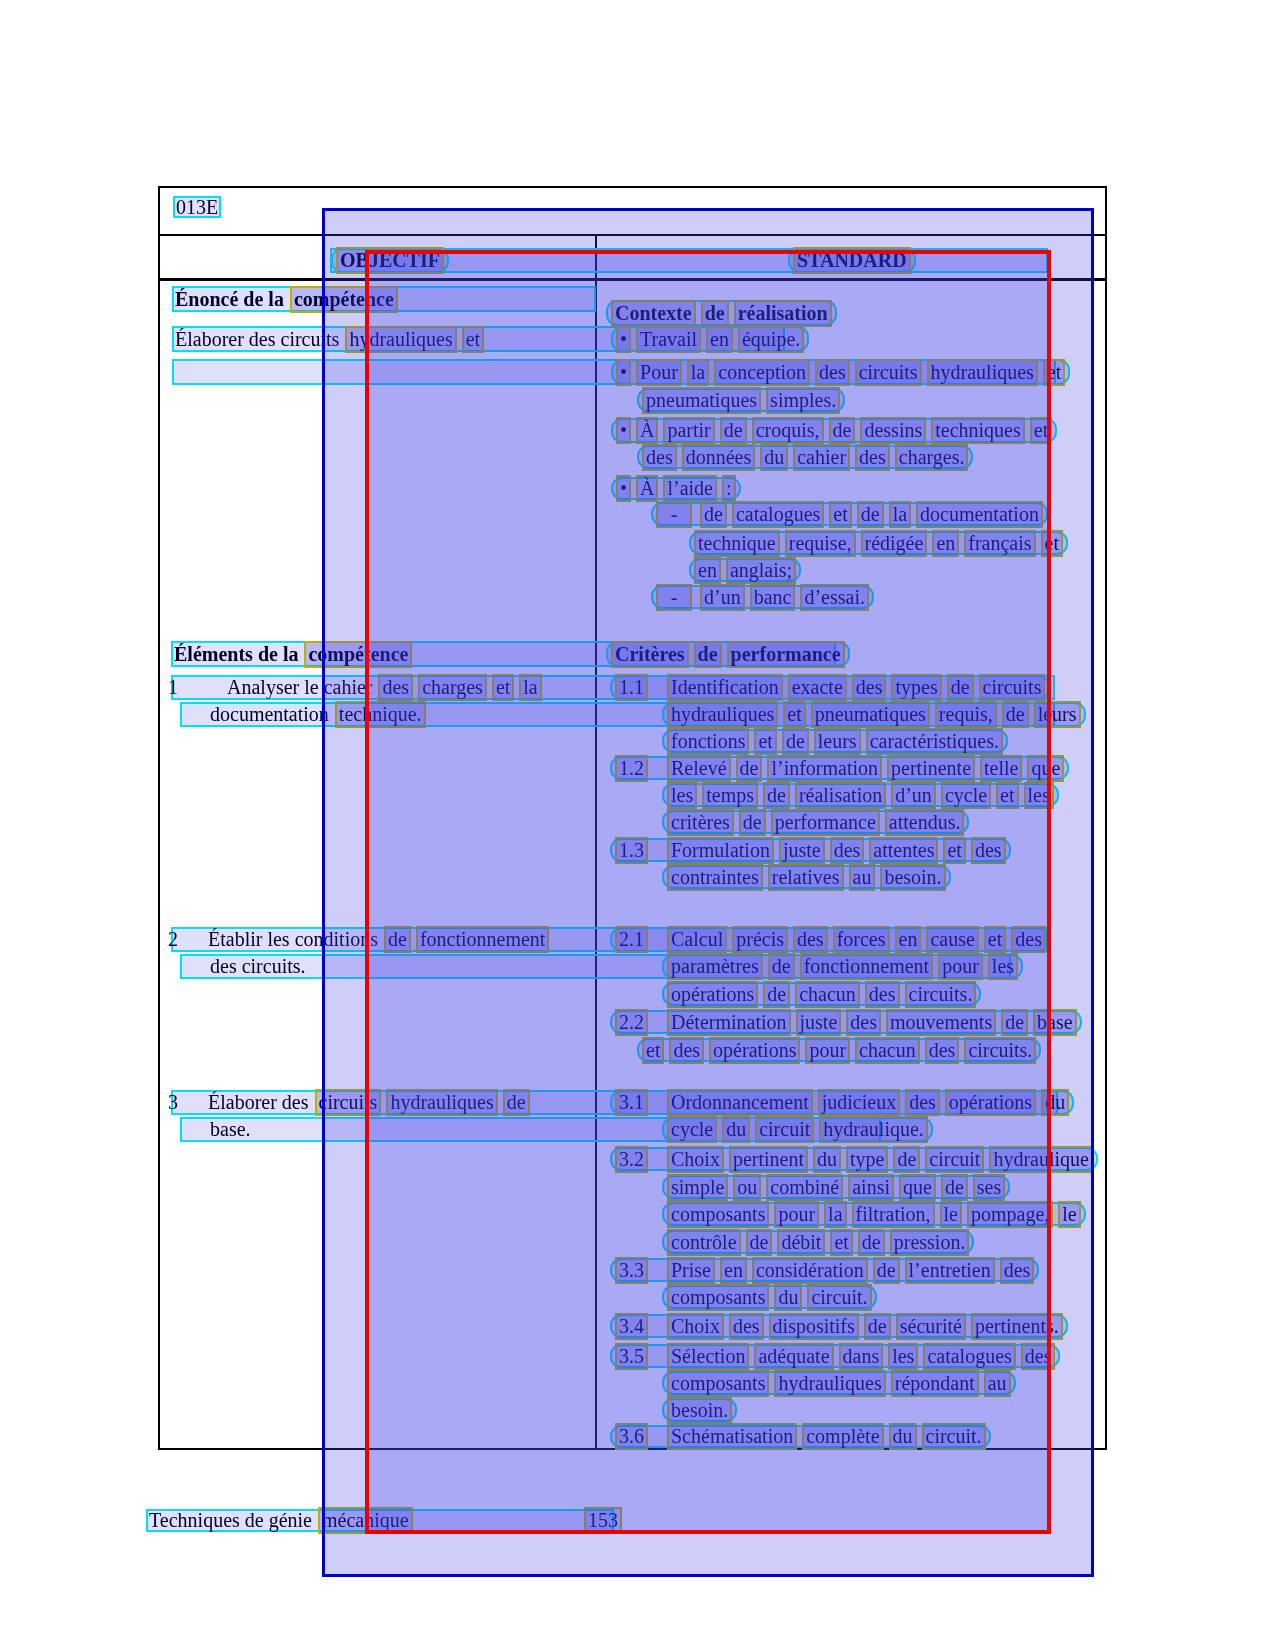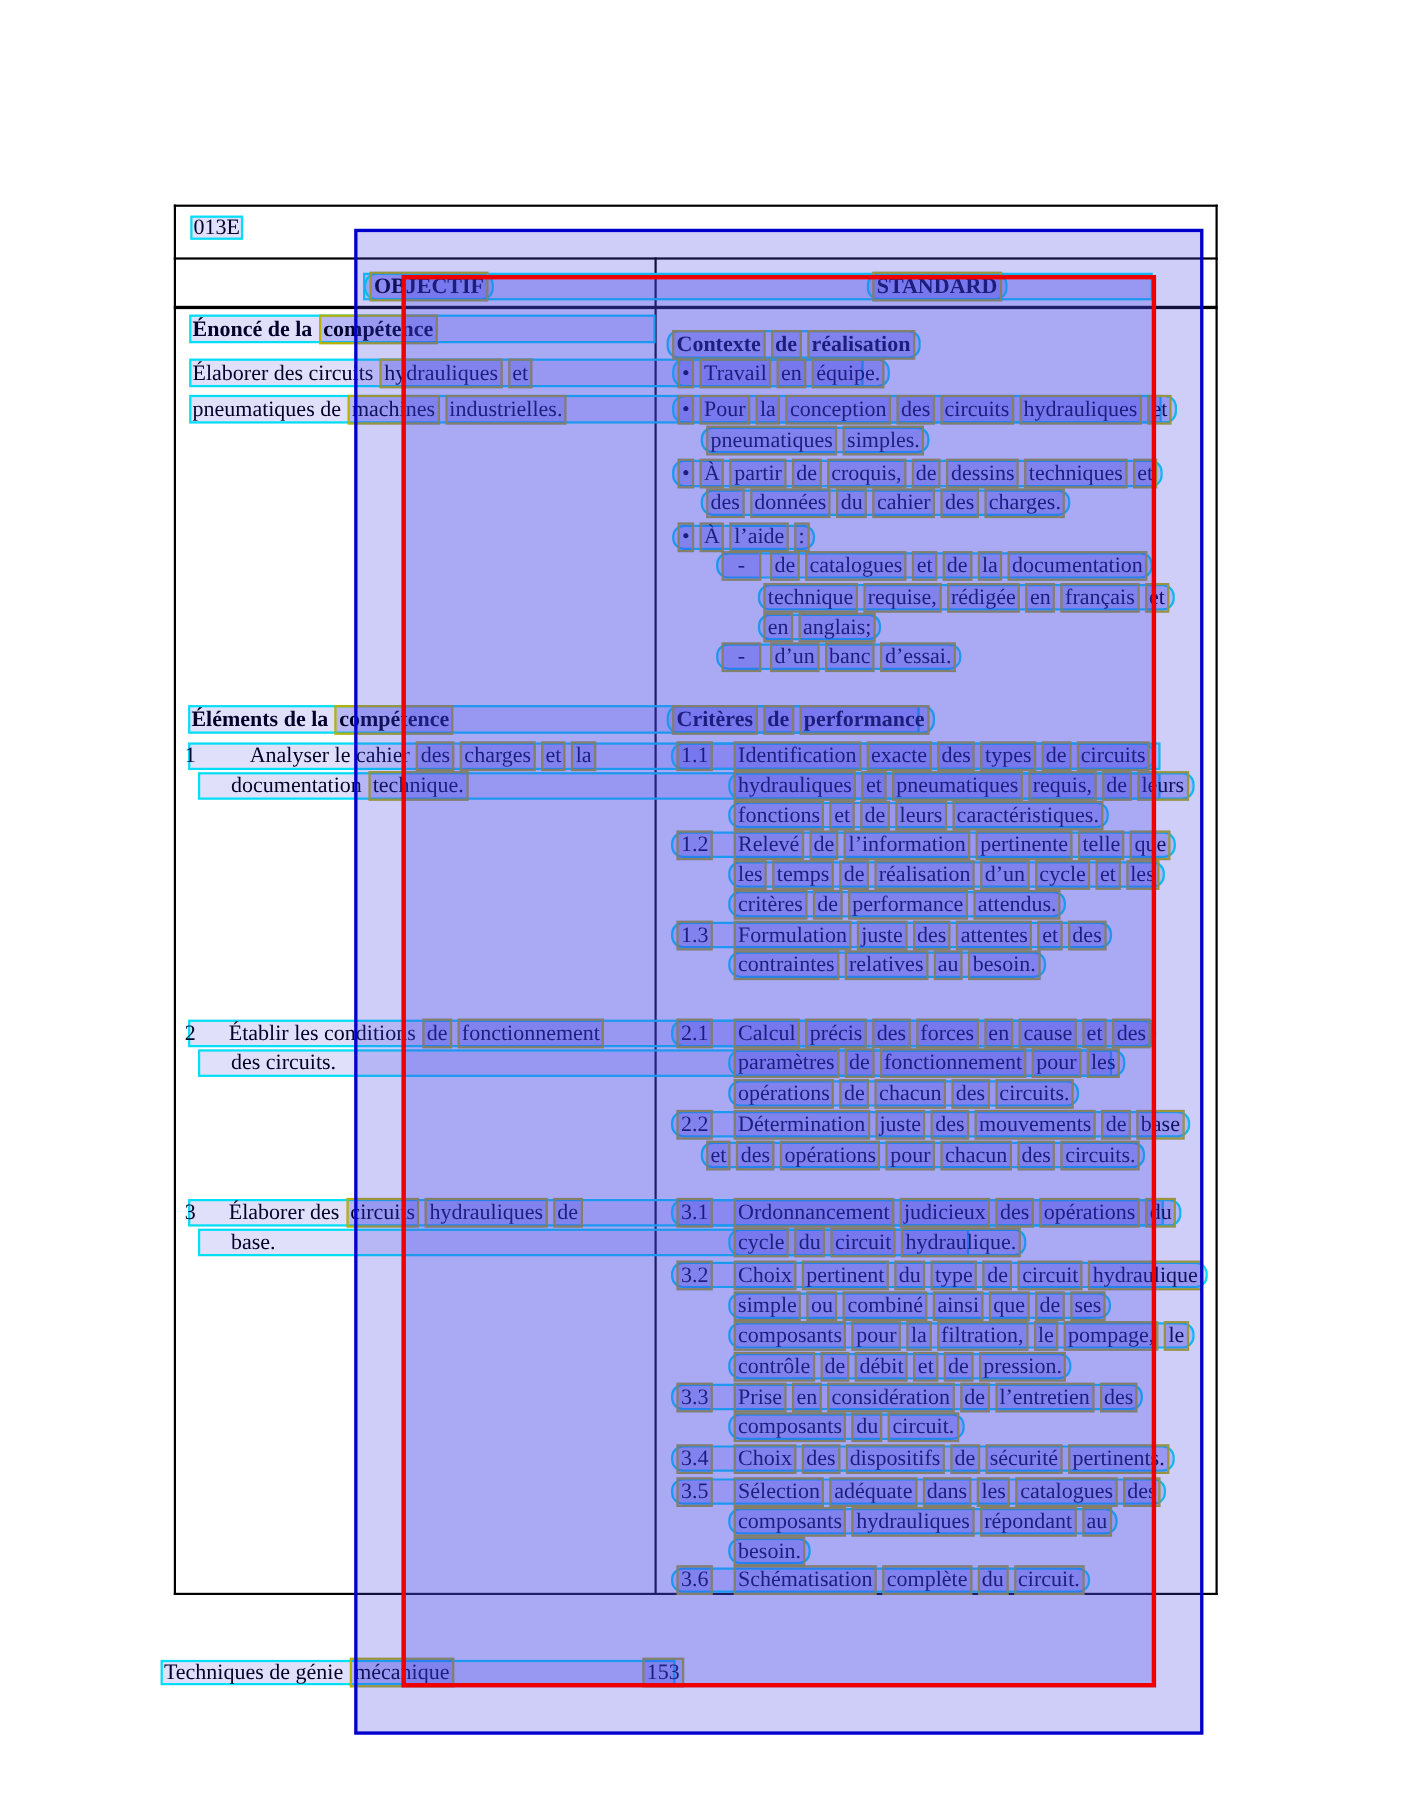--- a/index.html
+++ b/index.html
@@ -82,25 +82,20 @@
       <span class="word">hydrauliques</span>
       <span class="word">et</span>
     </div>
     <div class="seg fit" style="left: 611px; top: 326px; height: 26px;">
       <span class="word">•</span>
       <span class="word">Travail</span>
       <span class="word">en</span>
       <span class="word">équipe.</span>
     </div>
     <div class="linebox" style="left: 172px; top: 359px; width: 884px; height: 26px;"></div>
-    <div class="seg" style="left: 174px; top: 359px; height: 26px;">
-      <span class="plain">pneumatiques de</span>
-      <span class="word">machines</span>
-      <span class="word">industrielles.</span>
-    </div>
     <div class="seg fit" style="left: 611px; top: 359px; height: 26px;">
       <span class="word">•</span>
       <span class="word">Pour</span>
       <span class="word">la</span>
       <span class="word">conception</span>
       <span class="word">des</span>
       <span class="word">circuits</span>
       <span class="word">hydrauliques</span>
       <span class="word">et</span>
     </div>

